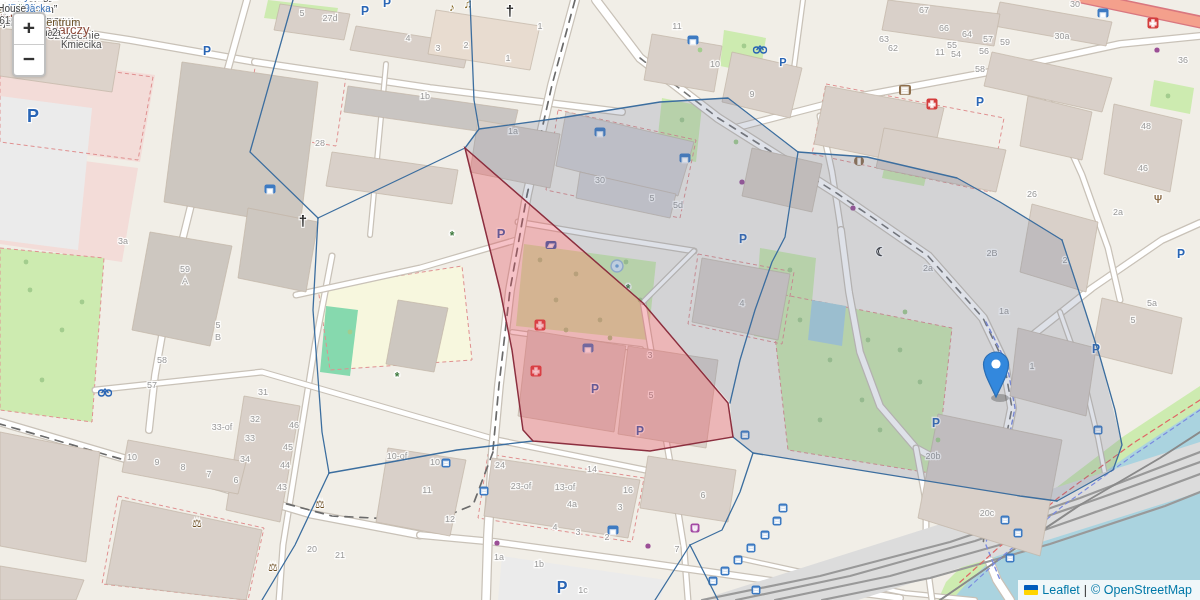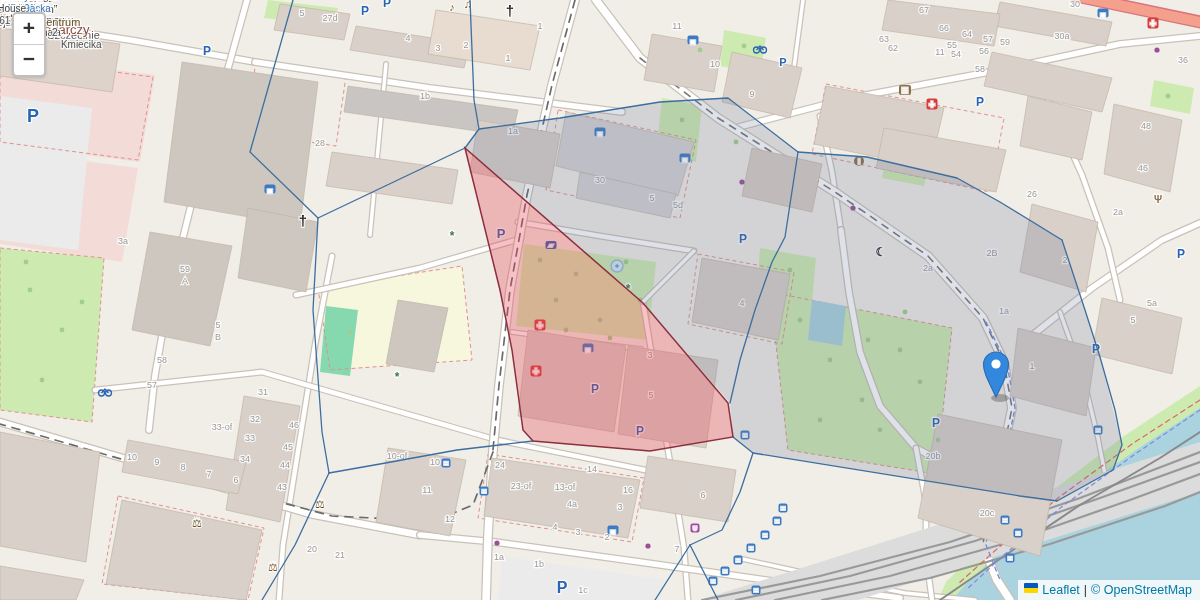--- a/index.html
+++ b/index.html
@@ -7,21 +7,21 @@
        font-family:"Liberation Sans",sans-serif;}
   #map-svg{position:absolute;left:0;top:0;}
   #map-svg text{font-family:"Liberation Sans",sans-serif;paint-order:stroke;stroke:rgba(255,255,255,.82);stroke-width:2.4px;}
   .zoomctl{position:absolute;left:12px;top:12px;border:2px solid rgba(0,0,0,.25);border-radius:5px;
            background:#fff;width:30px;z-index:20;box-shadow:0 1px 3px rgba(0,0,0,.15);}
   .zoombtn{width:30px;height:30px;line-height:28px;text-align:center;font-size:21px;font-weight:bold;
            color:#333;cursor:pointer;user-select:none;}
   .zoombtn:first-child{border-bottom:1px solid #ccc;border-radius:4px 4px 0 0;}
   .zoombtn:last-child{border-radius:0 0 4px 4px;}
   .attrib{position:absolute;right:0;bottom:0;background:rgba(255,255,255,.82);padding:3px 8px 3px 6px;
-          font-size:12.5px;color:#333;z-index:20;display:flex;align-items:flex-start;gap:4px;}
+          font-size:12.5px;color:#333;z-index:20;display:flex;align-items:center;gap:4px;}
   .attrib a{color:#0078A8;text-decoration:none;cursor:pointer;}
   .flag{display:inline-block;width:14px;height:10px;border-radius:1px;overflow:hidden;
         background:linear-gradient(#005BBB 50%,#FFD500 50%);}
 </style>
 </head>
 <body>
 
 <div id="map">
   <svg id="map-svg" width="1200" height="600" viewBox="0 0 1200 600">
       <polygon points="0,0 1200,0 1200,600 0,600" fill="#f1eee7" stroke="none" stroke-width="1"></polygon>

